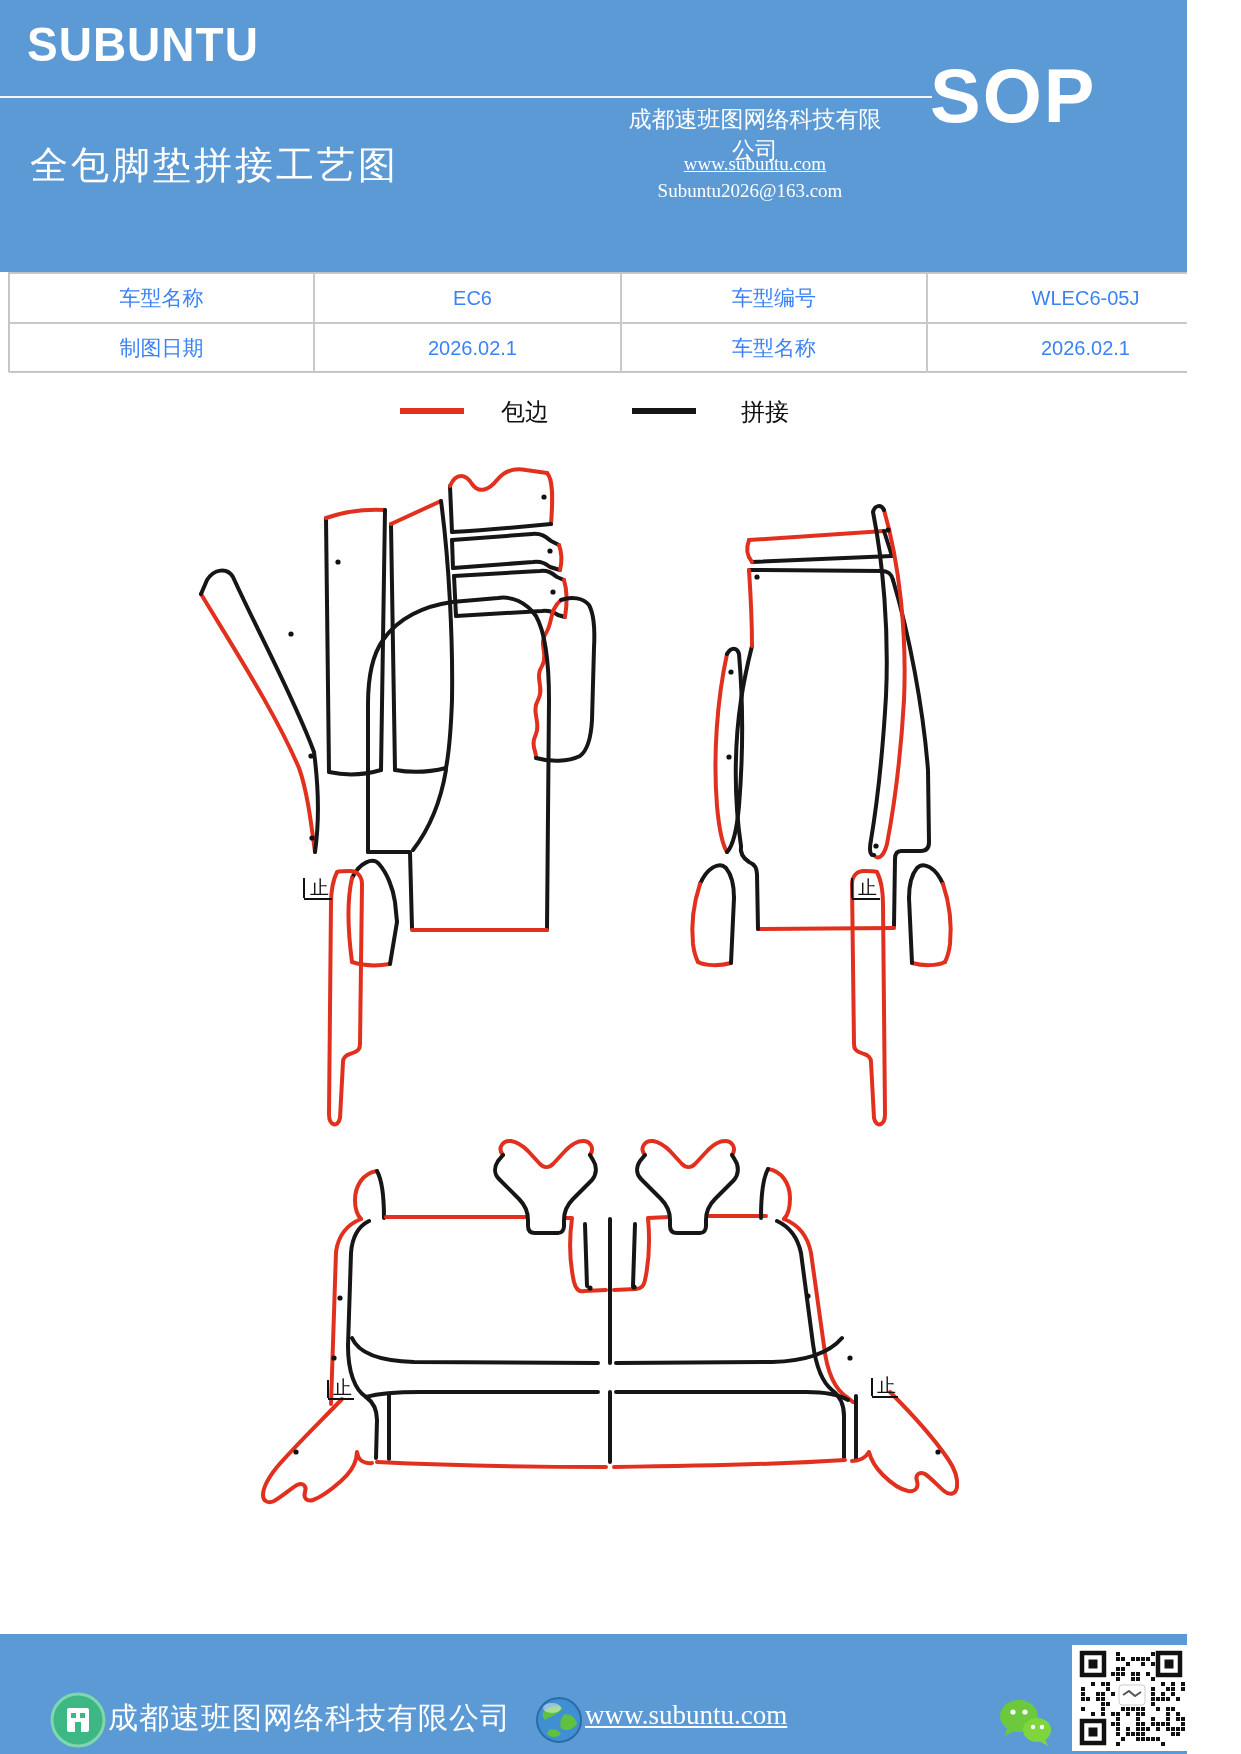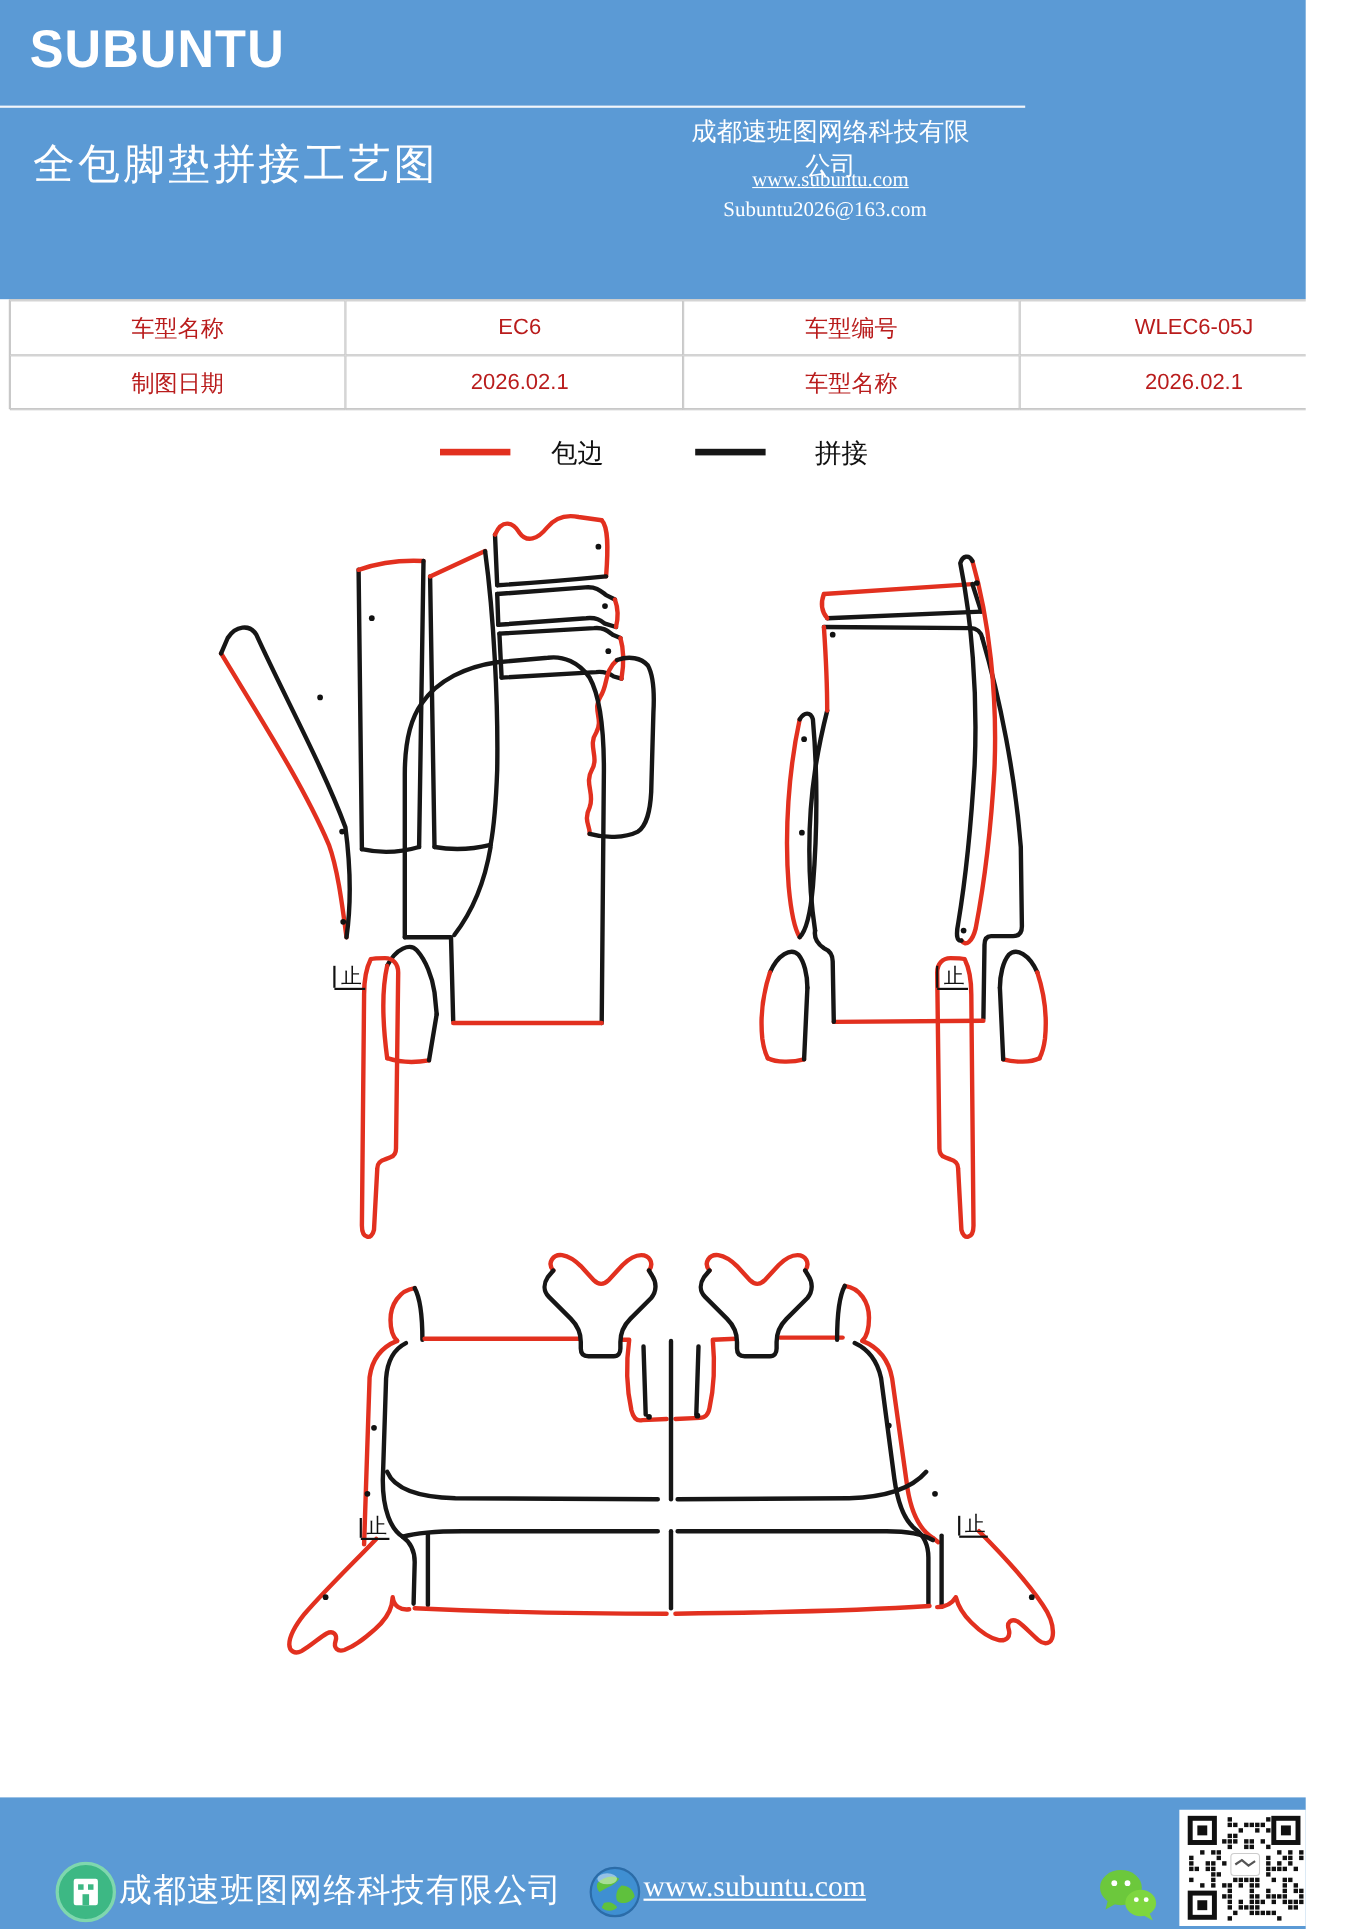--- a/index.html
+++ b/index.html
@@ -3,33 +3,33 @@
 <meta charset="utf-8">
 <style>
   html,body{margin:0;padding:0;background:#ffffff;}
   #page{position:relative;width:1187px;height:1754px;background:#ffffff;overflow:hidden;
         font-family:"Liberation Serif", serif;}
   
   #hdr{position:absolute;left:0;top:0;width:1241px;height:272px;background:#5b9ad5;}
   #brand{position:absolute;left:27px;top:16px;color:#fff;font-family:"Liberation Sans",sans-serif;
          font-weight:bold;font-size:46px;letter-spacing:1px;transform:scaleY(1.05);transform-origin:top left;}
   #hdr-line{position:absolute;left:0;top:96px;width:932px;height:2px;background:#f2f6fb;}
-  #doc-title{position:absolute;left:30px;top:124px;color:#fff;font-size:38px;letter-spacing:3px;}
+  #doc-title{position:absolute;left:30px;top:140px;color:#fff;font-size:38px;letter-spacing:3px;}
   #hdr-company{position:absolute;left:620px;top:104px;width:270px;text-align:center;color:#fff;font-size:23px;}
   #hdr-web{position:absolute;left:620px;top:153px;width:270px;text-align:center;color:#fff;font-size:19px;
            text-decoration:underline;cursor:pointer;}
   #hdr-mail{position:absolute;left:600px;top:180px;width:300px;text-align:center;color:#fff;font-size:19px;}
   #sop{position:absolute;left:930px;top:52px;width:160px;text-align:center;color:#fff;
        font-family:"Liberation Sans",sans-serif;font-weight:bold;font-size:76px;letter-spacing:2px;}
   
   #tbl{position:absolute;left:8px;top:272px;width:1225px;height:100px;display:grid;
        grid-template-columns:305px 307px 306px 307px;grid-template-rows:50px 50px;
        border:1.5px solid #c3c3c3;box-sizing:border-box;background:#fff;}
   #tbl .cell{border:1px solid #c9c9c9;display:flex;align-items:center;justify-content:center;
-             font-size:21px;color:#b91c1c;}
+             font-size:21px;color:#3b82f6;}
   #tbl .val{font-family:"Liberation Sans",sans-serif;font-size:20px;padding-left:10px;}
   
   .leg-swatch{position:absolute;height:6px;width:64px;}
   .leg-label{position:absolute;top:396px;font-size:24px;color:#111;margin-left:24px;}
   
   #draw{position:absolute;left:0;top:420px;width:1241px;height:1140px;}
   #draw path{fill:none;stroke-linecap:round;stroke-linejoin:round;}
   #draw path.k{stroke:#161616;stroke-width:4;}
   #draw path.r{stroke:#e2301f;stroke-width:4;}
   #draw circle.dot{fill:#111;stroke:none;}
@@ -46,20 +46,21 @@
 
 <div id="page">
 
   <div id="hdr">
     <div id="brand">SUBUNTU</div>
     <div id="hdr-line"></div>
     <div id="doc-title">全包脚垫拼接工艺图</div>
     <div id="hdr-company">成都速班图网络科技有限公司</div>
     <div id="hdr-web">www.subuntu.com</div>
     <div id="hdr-mail">Subuntu2026@163.com</div>
+    <div id="sop">SOP</div>
   </div>
 
   <div id="tbl">
     <div class="cell">车型名称</div>
     <div class="cell val">EC6</div>
     <div class="cell">车型编号</div>
     <div class="cell val">WLEC6-05J</div>
     <div class="cell">制图日期</div>
     <div class="cell val">2026.02.1</div>
     <div class="cell">车型名称</div>

